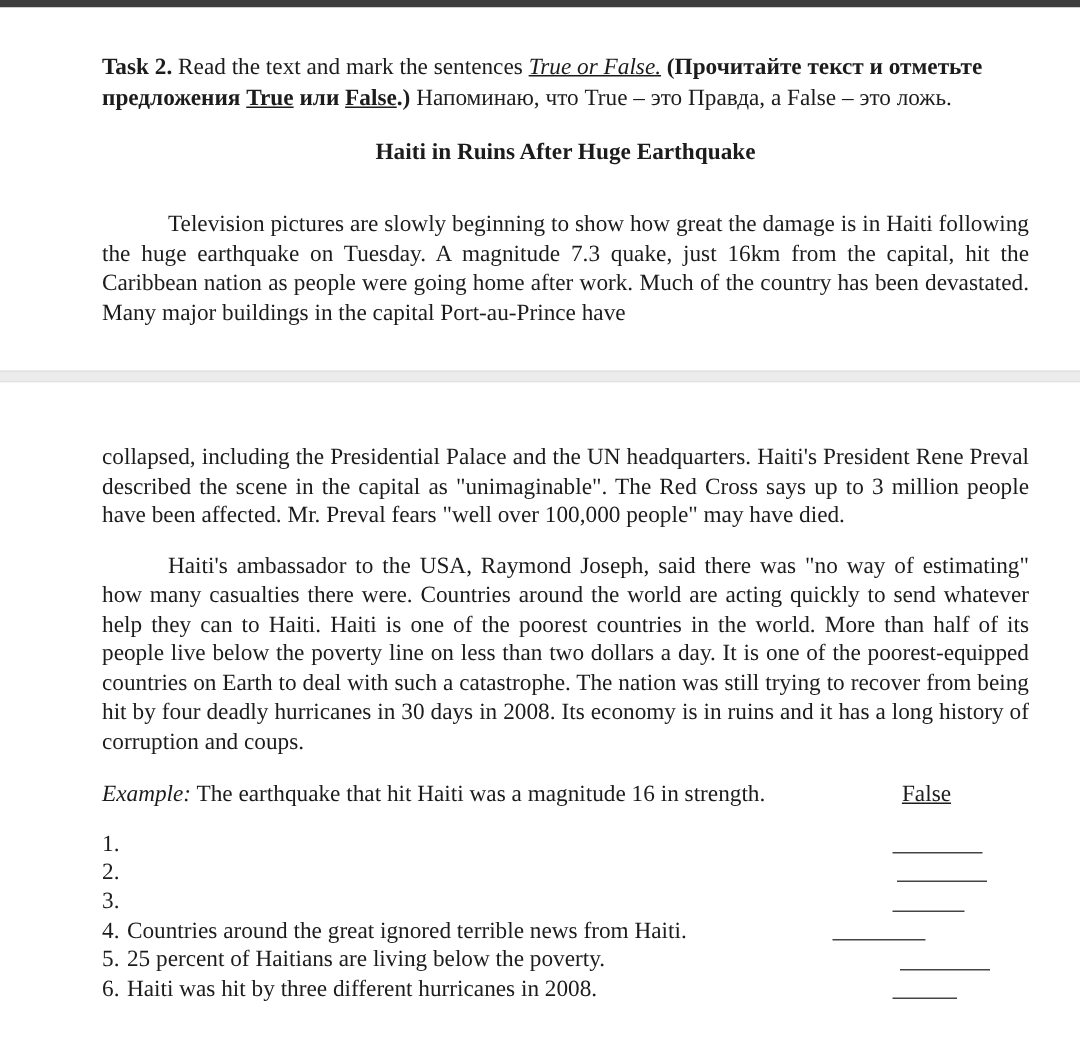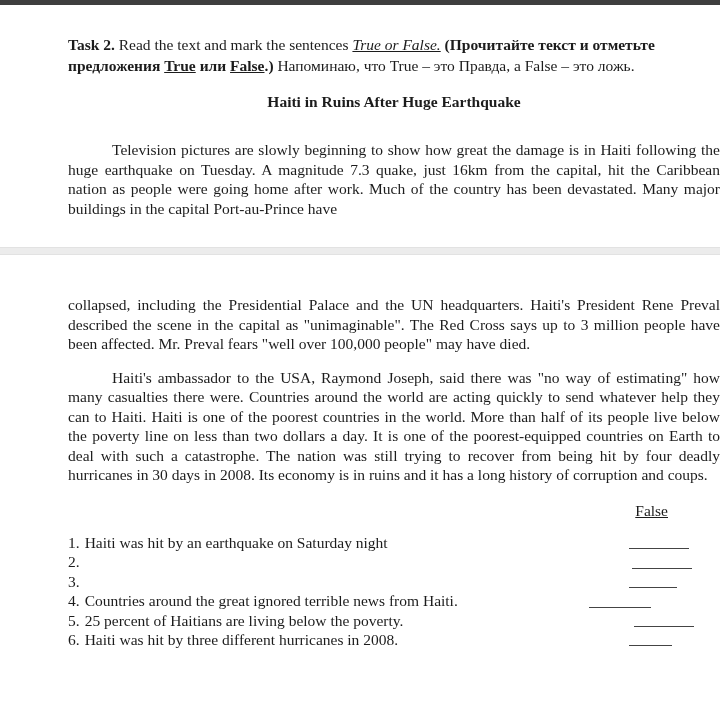--- a/index.html
+++ b/index.html
@@ -9,20 +9,21 @@
     background: #ffffff;
     font-family: "Liberation Serif", "DejaVu Serif", serif;
     color: #1c1c1c;
     font-size: 15.5px;
     overflow: hidden;
   }
   .top-edge { height: 5px; background: #3e3e3e; }
   .page {
     background: #ffffff;
     padding-left: 68px;
+    padding-right: 34px;
   }
   .page1 { height: 242px; padding-top: 13px; }
   .page-gap {
     height: 8px;
     background: #ececec;
     border-top: 1px solid #e2e2e2;
     border-bottom: 1px solid #e2e2e2;
   }
   .page2 { height: 448px; padding-top: 40px; }
 
@@ -88,27 +89,27 @@
 </div>
 
 <div class="page-gap"></div>
 
 <div class="page page2">
   <p class="para">collapsed, including the Presidential Palace and the UN headquarters. Haiti's President Rene Preval described the scene in the capital as "unimaginable". The Red Cross says up to 3 million people have been affected. Mr. Preval fears "well over 100,000 people" may have died.</p>
 
   <p class="para indent para2">Haiti's ambassador to the USA, Raymond Joseph, said there was "no way of estimating" how many casualties there were. Countries around the world are acting quickly to send whatever help they can to Haiti. Haiti is one of the poorest countries in the world. More than half of its people live below the poverty line on less than two dollars a day. It is one of the poorest-equipped countries on Earth to deal with such a catastrophe. The nation was still trying to recover from being hit by four deadly hurricanes in 30 days in 2008. Its economy is in ruins and it has a long history of corruption and coups.</p>
 
   <div class="example-row">
+    <span><span class="i">Example:</span><span> The earthquake that hit Haiti was a magnitude 16 in strength.</span></span>
     <span class="example-answer">False</span>
   </div>
 
   <div class="questions">
     <div class="q-row">
       <span class="q-num">1.</span>
-      <span class="q-text">Haiti was hit by an earthquake on Saturday night</span>
       <span class="q-blank"></span>
     </div>
     <div class="q-row">
       <span class="q-num">2.</span>
       <span class="q-blank"></span>
     </div>
     <div class="q-row">
       <span class="q-num">3.</span>
       <span class="q-blank"></span>
     </div>

